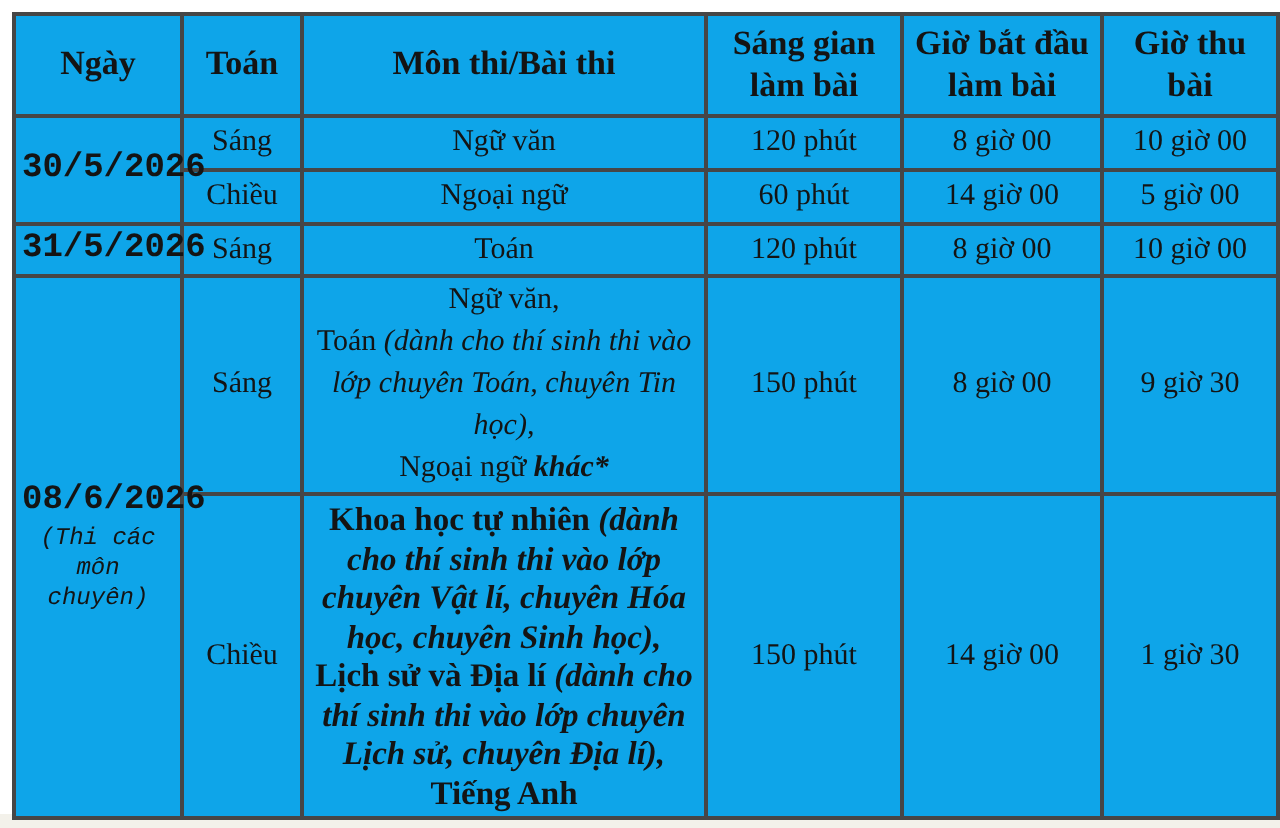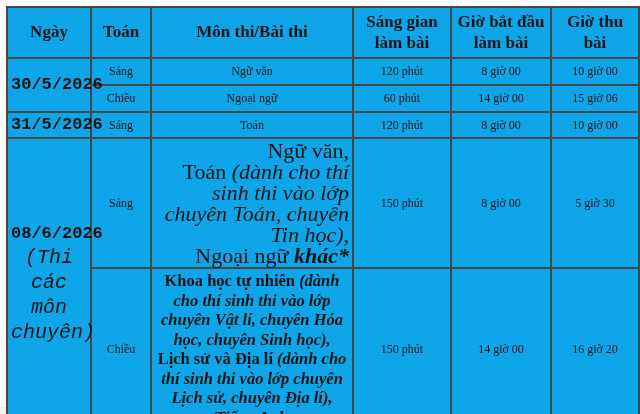--- a/index.html
+++ b/index.html
@@ -35,36 +35,36 @@
     border: 2px solid #464646;
     text-align: center;
     vertical-align: middle;
     padding: 1px 3px;
   }
   th {
     font-size: 17px;
     font-weight: bold;
     line-height: 1.22;
   }
-  td { font-size: 12px; line-height: 1.25; }
+  td { font-size: 15px; line-height: 1.25; }
   tr.h-header  { height: 51px; }
   tr.h-small   { height: 27px; }
   tr.h-small2  { height: 26px; }
   tr.h-morning { height: 108px; }
   tr.h-evening { height: 162px; }
   td.date-cell { font-weight: bold; font-size: 17px; font-family: Liberation Mono, monospace; }
   .date-note {
     display: block;
     font-weight: normal;
     font-style: italic;
-    font-size: 20px;
+    font-size: 12px;
     line-height: 1.25;
     margin-top: 1px;
   }
-  td.subject-multi  { font-size: 22px; line-height: 21px; text-align: right; }
+  td.subject-multi  { font-size: 15px; line-height: 21px; }
   td.subject-multi2 { font-size: 16.5px; line-height: 19.5px; font-weight: bold; }
   .it { font-style: italic; }
   .alt { font-weight: 600; font-style: italic; }
 </style>
 </head>
 <body>
 
 <div class="page">
   <div class="below-strip"></div>
 
@@ -94,21 +94,21 @@
         <td>Ngữ văn</td>
         <td>120 phút</td>
         <td>8 giờ 00</td>
         <td>10 giờ 00</td>
       </tr>
       <tr class="h-small">
         <td>Chiều</td>
         <td>Ngoại ngữ</td>
         <td>60 phút</td>
         <td>14 giờ 00</td>
-        <td>15 giờ 06</td>
+        <td>5 giờ 00</td>
       </tr>
       <tr class="h-small2">
         <td class="date-cell">31/5/2026</td>
         <td>Sáng</td>
         <td>Toán</td>
         <td>120 phút</td>
         <td>8 giờ 00</td>
         <td>10 giờ 00</td>
       </tr>
       <tr class="h-morning">
@@ -117,28 +117,28 @@
           <span class="date-note">(Thi các môn chuyên)</span>
         </td>
         <td>Sáng</td>
         <td class="subject-multi">
           <div>Ngữ văn,</div>
           <div><span>Toán </span><span class="it">(dành cho thí sinh thi vào lớp chuyên Toán, chuyên Tin học),</span></div>
           <div><span>Ngoại ngữ </span><span class="alt">khác*</span></div>
         </td>
         <td>150 phút</td>
         <td>8 giờ 00</td>
-        <td>5 giờ 30</td>
+        <td>9 giờ 30</td>
       </tr>
       <tr class="h-evening">
         <td>Chiều</td>
         <td class="subject-multi2">
           <div><span>Khoa học tự nhiên </span><span class="it">(dành cho thí sinh thi vào lớp chuyên Vật lí, chuyên Hóa học, chuyên Sinh học),</span></div>
           <div><span>Lịch sử và Địa lí </span><span class="it">(dành cho thí sinh thi vào lớp chuyên Lịch sử, chuyên Địa lí),</span></div>
           <div>Tiếng Anh</div>
         </td>
         <td>150 phút</td>
         <td>14 giờ 00</td>
-        <td>16 giờ 20</td>
+        <td>1 giờ 30</td>
       </tr>
     </tbody>
   </table>
 </div>
 
 </body></html>

